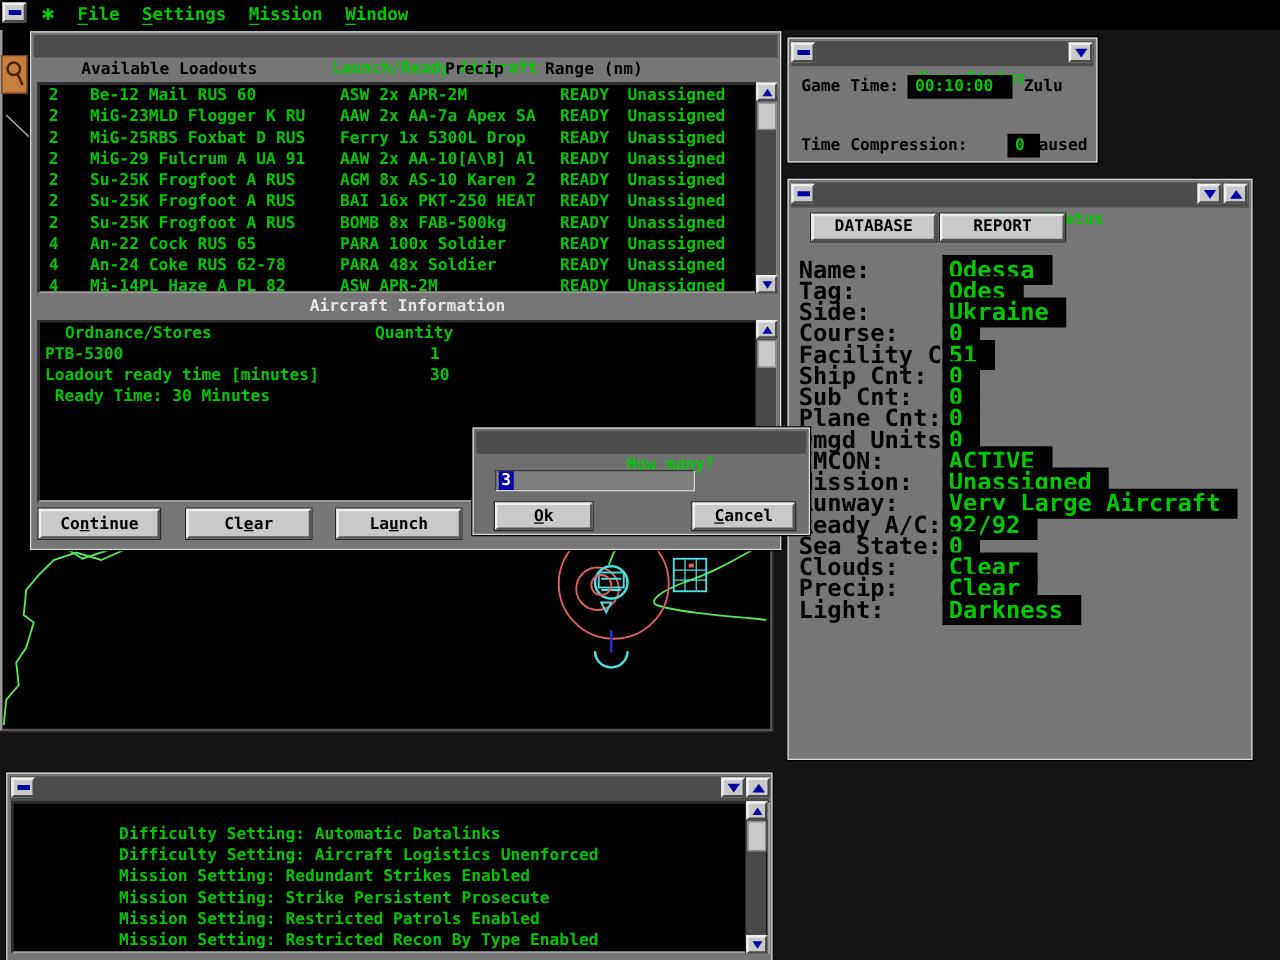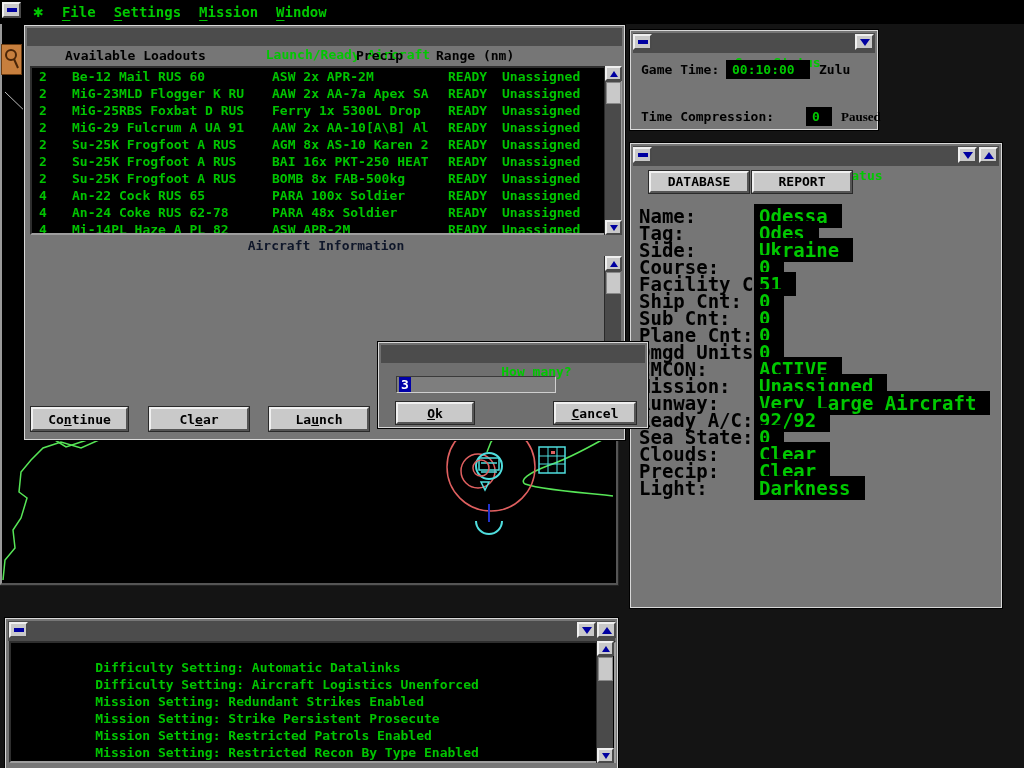--- a/index.html
+++ b/index.html
@@ -50,21 +50,21 @@
   .col-head { position:absolute; color:#000; font-size:13px; white-space:pre; }
   #loadout-list { position:absolute; left:5px; top:40px; width:592px; height:169px; overflow:hidden; }
   .lrow { position:relative; height:17px; color:#00c400; font-size:13px; white-space:pre; }
   .lrow span { position:absolute; top:1px; }
   .c-count   { left:7px; }
   .c-name    { left:40px; }
   .c-loadout { left:240px; }
   .c-status  { left:416px; }
   .c-assign  { left:470px; }
   #info-head { position:absolute; left:5px; top:212px; width:592px; text-align:center;
-    color:#0f172a; font-size:13px; }
+    color:#e5e5e5; font-size:13px; }
   #info-list { position:absolute; left:5px; top:230px; width:592px; height:146px; overflow:hidden; }
   .irow { position:relative; height:17px; color:#00c400; font-size:13px; white-space:pre; }
   .irow span { position:absolute; top:1px; }
 
   
   #dialog { left:378px; top:342px; width:270px; height:86px; z-index:6; background:#6f6f6f; }
   #dialog-input { position:absolute; left:17px; top:33px; width:160px; height:17px;
     background:#7e7e7e; border-top:1px solid #3a3a3a; border-left:1px solid #3a3a3a;
     border-bottom:1px solid #cfcfcf; border-right:1px solid #cfcfcf;
     font-size:13px; line-height:15px; color:#fff; padding-left:2px; }
@@ -256,20 +256,37 @@
       <div class="sb-btn" style="top:0;">
           <div class="tri-up"></div>
         </div>
       <div class="sb-thumb" style="top:16px; height:22px;"></div>
       <div class="sb-btn" style="top:154px;">
           <div class="tri-down"></div>
         </div>
     </div>
 
     <div id="info-head">Aircraft Information</div>
+    <div id="info-list" class="sunken">
+      <div class="irow">
+        <span style="left:20px;">Ordnance/Stores</span>
+        <span style="left:268px;">Quantity</span>
+      </div>
+      <div class="irow">
+        <span style="left:4px;">PTB-5300</span>
+        <span style="left:312px;">1</span>
+      </div>
+      <div class="irow">
+        <span style="left:4px;">Loadout ready time [minutes]</span>
+        <span style="left:312px;">30</span>
+      </div>
+      <div class="irow">
+        <span style="left:4px;"> Ready Time: 30 Minutes</span>
+      </div>
+    </div>
     <div class="scrollbar" style="left:579px; top:230px; height:146px;">
       <div class="sb-btn" style="top:0;">
           <div class="tri-up"></div>
         </div>
       <div class="sb-thumb" style="top:16px; height:22px;"></div>
     </div>
 
     <button class="btn" style="position:absolute; left:6px; top:381px; width:97px; height:24px;">Co<u>n</u>tinue</button>
     <button class="btn" style="position:absolute; left:124px; top:381px; width:100px; height:24px;">Cl<u>e</u>ar</button>
     <button class="btn" style="position:absolute; left:244px; top:381px; width:100px; height:24px;">La<u>u</u>nch</button>
@@ -297,21 +314,21 @@
         <div class="tri-down"></div>
       </div>
     <div class="gs-row" style="top:30px;">
       <span class="gs-label">Game Time:</span>
       <span class="gs-box" style="left:95px; width:84px;">00:10:00</span>
       <span class="gs-suffix" style="left:188px;">Zulu</span>
     </div>
     <div class="gs-row" style="top:77px;">
       <span class="gs-label">Time Compression:</span>
       <span class="gs-box" style="left:175px; width:26px;">0</span>
-      <span class="gs-suffix" style="left:210px;font-family:Liberation Serif, serif;">Paused</span>
+      <span class="gs-suffix" style="left:192px;">Paused</span>
     </div>
   </div>
 
   <div class="window" id="base-win">
     <div class="titlebar" style="height:20px; line-height:20px;">
       <span>Base Status</span>
     </div>
     <div class="tb-btn" style="left:2px; top:3px;">
         <div class="dash"></div>
       </div>

